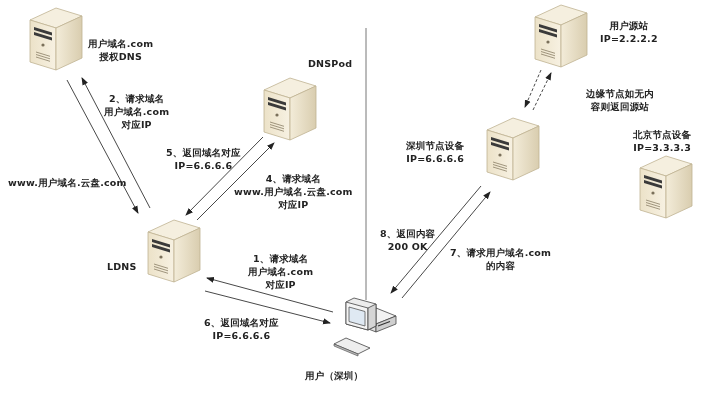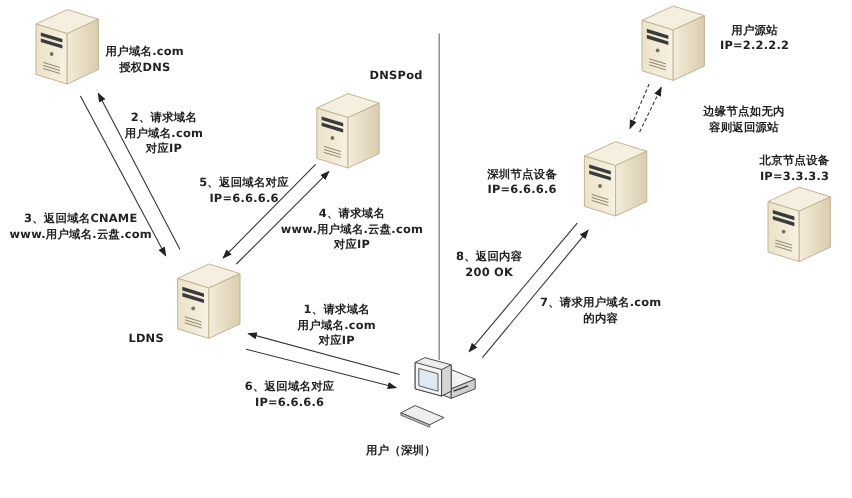--- a/index.html
+++ b/index.html
@@ -85,21 +85,21 @@
   <line x1="533" y1="110" x2="551" y2="73" stroke="#333" stroke-width="0.9" stroke-dasharray="3,2" marker-end="url(#ah)"></line>
 </svg>
 
 <div class="lbl" style="left:88px; top:37px;">
   <span>用户域名.com</span>
   <span>授权DNS</span>
 </div>
 <div class="lbl" style="left:284px; top:57px;margin-left:24px;">
   <span>DNSPod</span>
 </div>
-<div class="lbl" style="left:107px; top:260px;margin-top:16px;">
+<div class="lbl" style="left:107px; top:260px;">
   <span>LDNS</span>
 </div>
 <div class="lbl" style="left:406px; top:139px;">
   <span>深圳节点设备</span>
   <span>IP=6.6.6.6</span>
 </div>
 <div class="lbl" style="left:600px; top:19px;">
   <span>用户源站</span>
   <span>IP=2.2.2.2</span>
 </div>
@@ -110,42 +110,41 @@
 <div class="lbl" style="left:305px; top:369px;">
   <span>用户（深圳）</span>
 </div>
 
 <div class="lbl" style="left:104px; top:92px;">
   <span>2、请求域名</span>
   <span>用户域名.com</span>
   <span>对应IP</span>
 </div>
 <div class="lbl" style="left:8px; top:176px;">
-  <span>3、返回域名CNAME</span>
   <span>www.用户域名.云盘.com</span>
 </div>
 <div class="lbl" style="left:166px; top:146px;">
   <span>5、返回域名对应</span>
   <span>IP=6.6.6.6</span>
 </div>
 <div class="lbl" style="left:234px; top:172px;">
   <span>4、请求域名</span>
   <span>www.用户域名.云盘.com</span>
   <span>对应IP</span>
 </div>
 <div class="lbl" style="left:248px; top:252px;">
   <span>1、请求域名</span>
   <span>用户域名.com</span>
   <span>对应IP</span>
 </div>
 <div class="lbl" style="left:204px; top:316px;">
   <span>6、返回域名对应</span>
   <span>IP=6.6.6.6</span>
 </div>
-<div class="lbl" style="left:380px; top:208px;text-align:center;">
+<div class="lbl" style="left:380px; top:227px;text-align:center;">
   <span>8、返回内容</span>
   <span>200 OK</span>
 </div>
 <div class="lbl" style="left:450px; top:246px;">
   <span>7、请求用户域名.com</span>
   <span>的内容</span>
 </div>
 <div class="lbl" style="left:555px; top:87px;margin-left:31px;">
   <span>边缘节点如无内</span>
   <span>容则返回源站</span>

